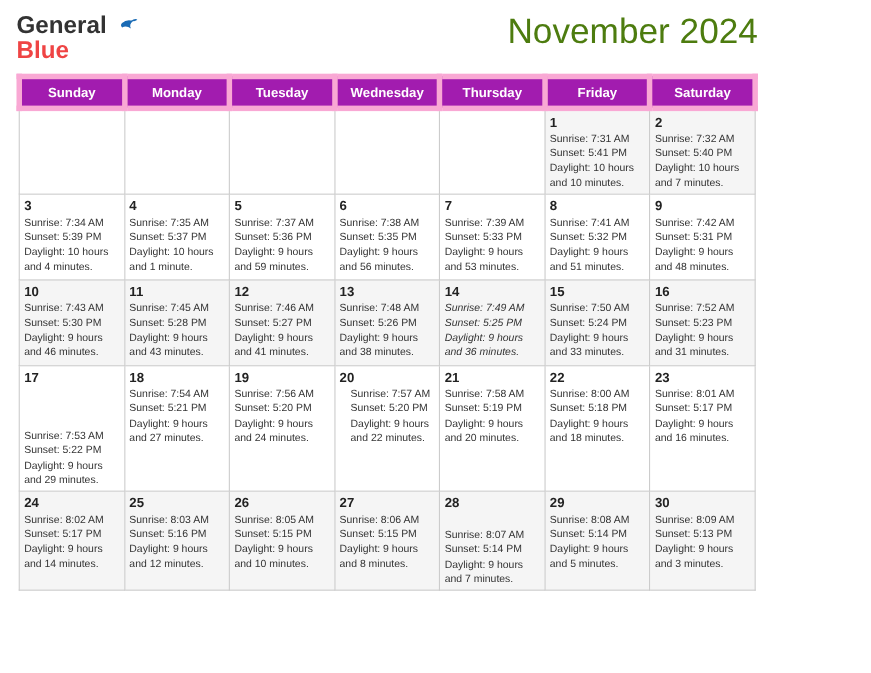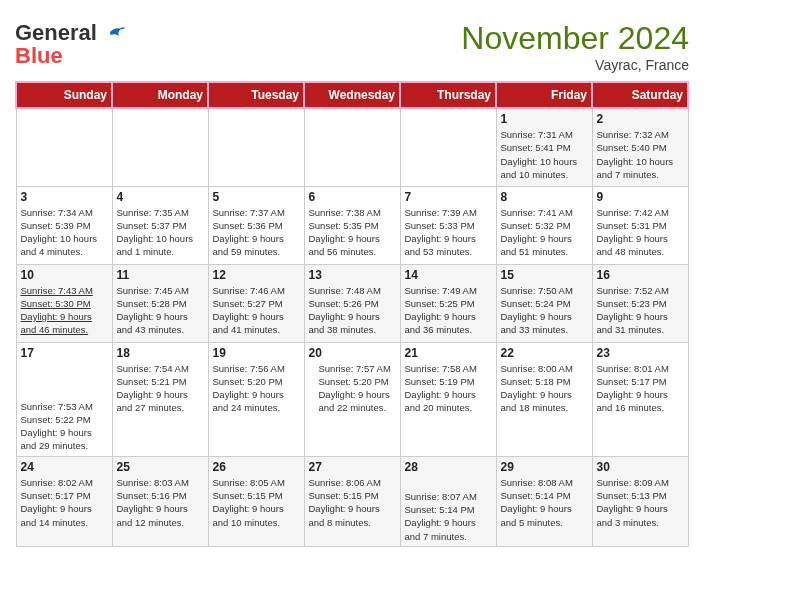--- a/index.html
+++ b/index.html
@@ -5,21 +5,21 @@
     * { margin: 0; padding: 0; box-sizing: border-box; }
     body {
       font-family: Arial, sans-serif;
       background: #fff;
       width: 792px;
       height: 612px;
       overflow: hidden;
     }
     .container {
       width: 704px;
-      padding: 20px 15px;
+      padding: 10px 15px;
     }
     .header {
       display: flex;
       justify-content: space-between;
       align-items: flex-start;
       margin-bottom: 8px;
     }
     .logo {
       display: flex;
       flex-direction: column;
@@ -41,27 +41,27 @@
     .location {
       font-size: 14px;
       color: #444;
     }
     table {
       width: 100%;
       border-collapse: collapse;
       table-layout: fixed;
     }
     thead tr th {
-      background-color: #b91c1c;
+      background-color: #a21caf;
       color: #fff;
       font-size: 12px;
       font-weight: bold;
       padding: 5px 4px;
-      text-align: right;
-      border: 2px solid #f9a8d4;
+      text-align: center;
+      border: 5px solid #f9a8d4;
     }
     tbody tr td {
       border: 1px solid #ccc;
       vertical-align: top;
       padding: 3px 4px;
       font-size: 10px;
       color: #333;
       height: 78px;
       background: #fff;
     }
@@ -96,21 +96,20 @@
           <svg width="22" height="22" viewBox="0 0 22 22" style="vertical-align:middle;margin-left:2px;">
             <path d="M8,6 Q12,2 18,4 Q14,7 16,11 Q12,8 8,10 Q6,8 8,6Z" fill="#1a6bb5"></path>
             <path d="M16,4 Q20,1 22,3 Q19,5 18,4Z" fill="#1a6bb5"></path>
           </svg>
         </div>
       </div>
       <div style="font-size:22px;font-weight:bold;color:#ef4444;margin-top:-4px;">Blue</div>
     </div>
     <div class="title-block">
       <div class="month-title">November 2024</div>
-      <div class="location">Vayrac, France</div>
     </div>
   </div>
 
   <table>
     <thead>
       <tr id="weekday-header">
       <th>Sunday</th>
           <th>Monday</th>
           <th>Tuesday</th>
           <th>Wednesday</th>
@@ -179,21 +178,21 @@
           <td>
             <span class="day-num">9</span>
             <div class="day-info" style="white-space: pre-line;">Sunrise: 7:42 AM
 Sunset: 5:31 PM
 Daylight: 9 hours and 48 minutes.</div>
           </td>
         </tr>
         <tr>
           <td>
             <span class="day-num">10</span>
-            <div class="day-info" style="white-space: pre-line; text-decoration: underline;">Sunrise: 7:43 AM
+            <div class="day-info" style="white-space: pre-line;">Sunrise: 7:43 AM
 Sunset: 5:30 PM
 Daylight: 9 hours and 46 minutes.</div>
           </td>
           <td>
             <span class="day-num">11</span>
             <div class="day-info" style="white-space: pre-line;">Sunrise: 7:45 AM
 Sunset: 5:28 PM
 Daylight: 9 hours and 43 minutes.</div>
           </td>
           <td>
@@ -203,21 +202,21 @@
 Daylight: 9 hours and 41 minutes.</div>
           </td>
           <td>
             <span class="day-num">13</span>
             <div class="day-info" style="white-space: pre-line;">Sunrise: 7:48 AM
 Sunset: 5:26 PM
 Daylight: 9 hours and 38 minutes.</div>
           </td>
           <td>
             <span class="day-num">14</span>
-            <div class="day-info" style="white-space: pre-line;">Sunrise: 7:49 AM
+            <div class="day-info" style="white-space: pre-line; font-style: italic;">Sunrise: 7:49 AM
 Sunset: 5:25 PM
 Daylight: 9 hours and 36 minutes.</div>
           </td>
           <td>
             <span class="day-num">15</span>
             <div class="day-info" style="white-space: pre-line;">Sunrise: 7:50 AM
 Sunset: 5:24 PM
 Daylight: 9 hours and 33 minutes.</div>
           </td>
           <td>

